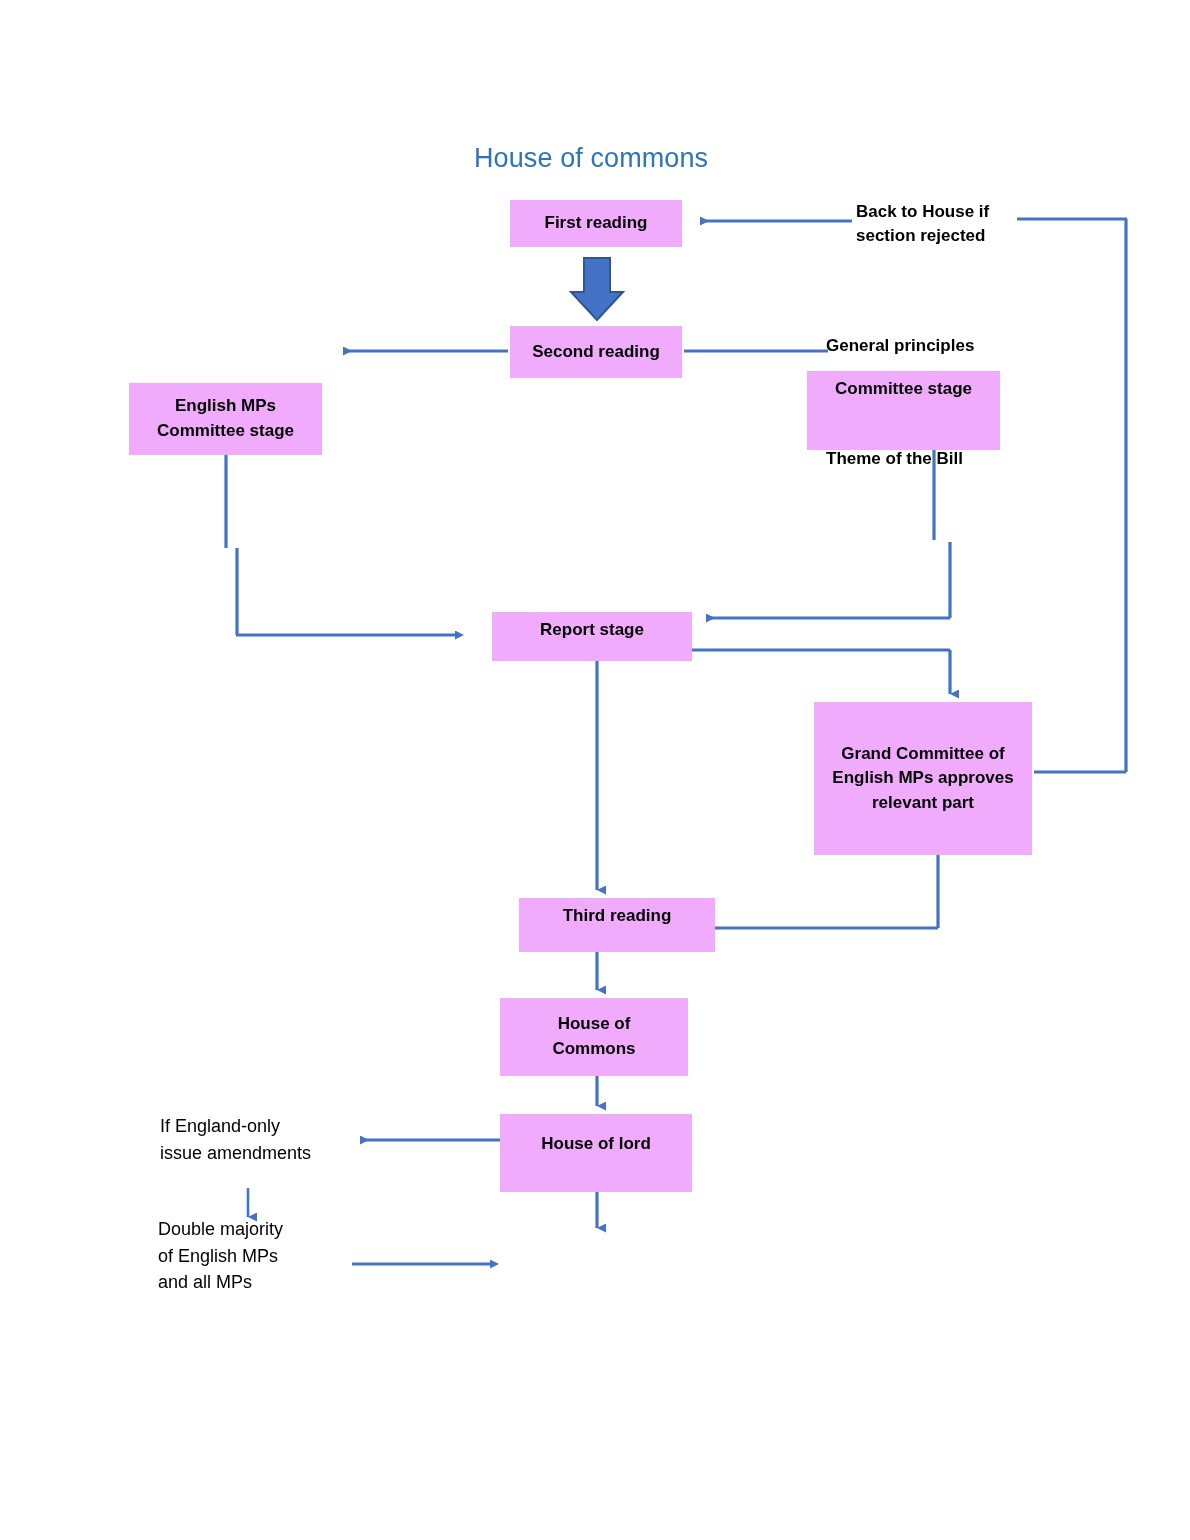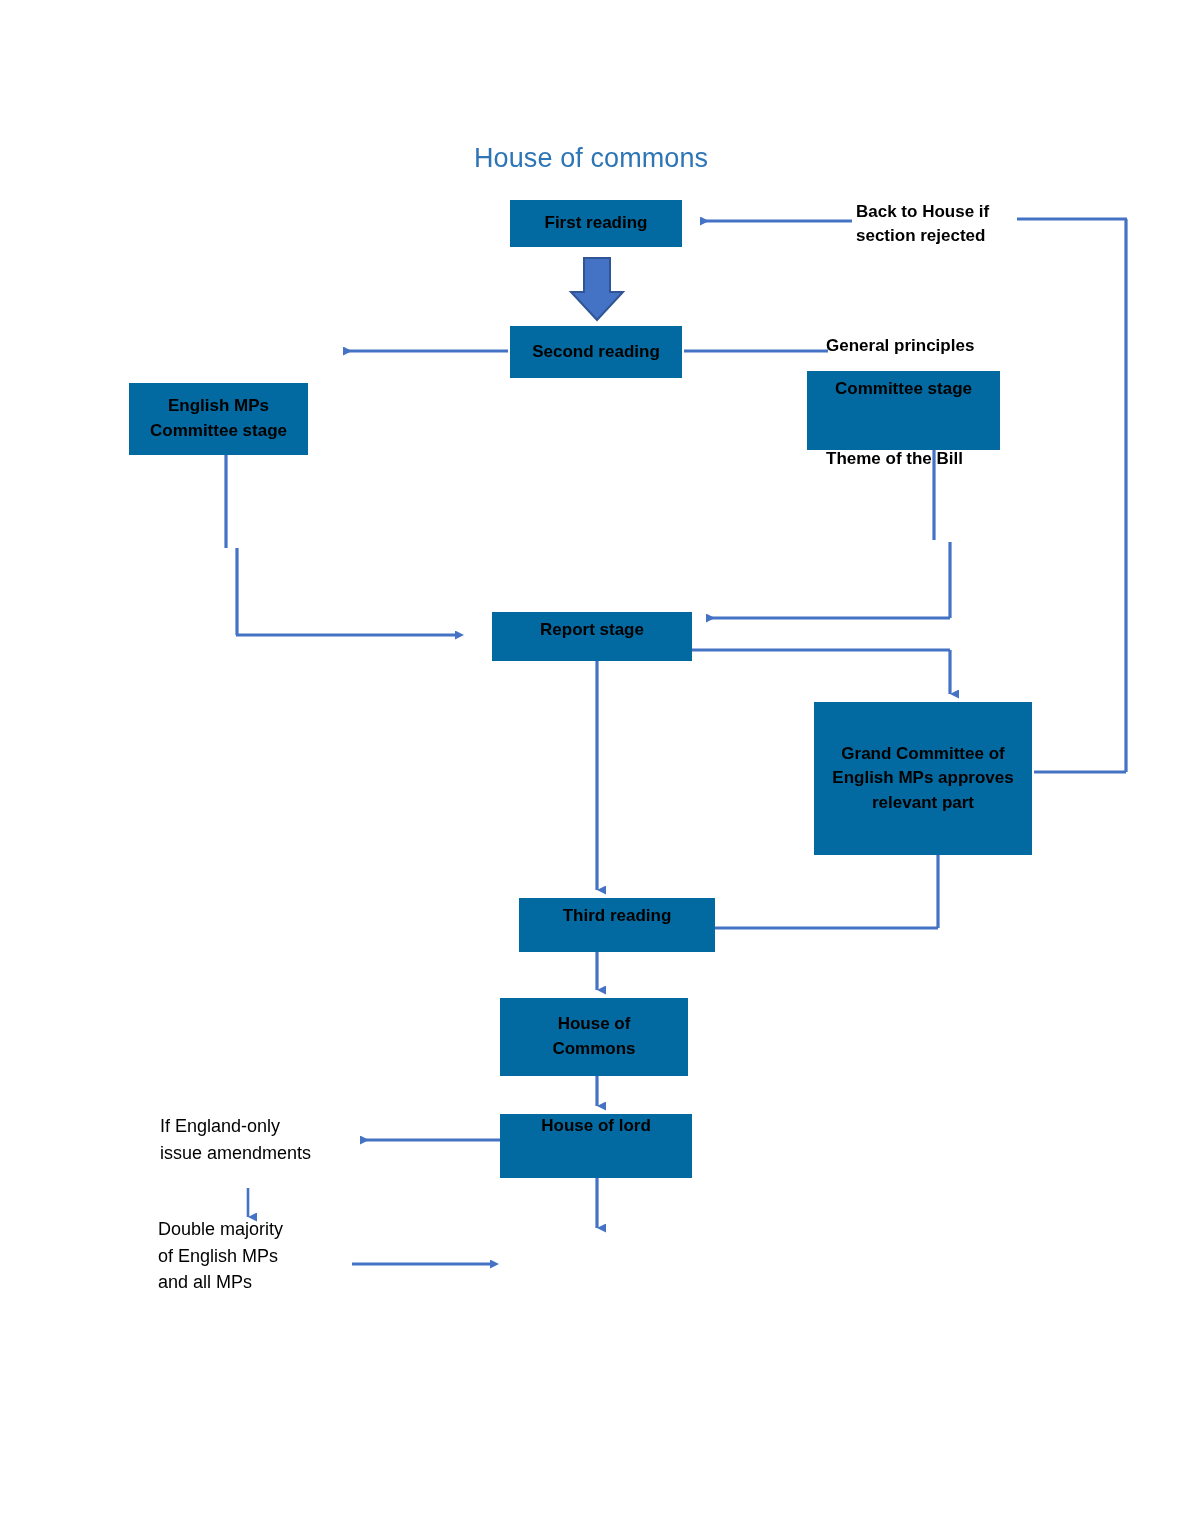--- a/index.html
+++ b/index.html
@@ -3,21 +3,21 @@
 <meta charset="utf-8">
 <style>
   html,body{margin:0;padding:0;background:#ffffff;}
   body{width:1190px;height:1540px;position:relative;overflow:hidden;
        font-family:"Liberation Sans","DejaVu Sans",sans-serif;}
   #canvas{position:absolute;left:0;top:0;width:1190px;height:1540px;text-decoration:underline;}
   svg.wires{position:absolute;left:0;top:0;width:1190px;height:1540px;pointer-events:none;}
 
   .node{
     position:absolute;
-    background:#0369a1;
+    background:#f0abfc;
     color:#000000;
     font-weight:bold;
     font-size:17px;
     line-height:1.45;
     display:flex;
     align-items:center;
     justify-content:center;
     text-align:center;
     box-sizing:border-box;
     padding:2px 6px;
@@ -113,21 +113,21 @@
   </svg>
 
   <div class="node" style="left:510px;top:200px;width:172px;height:47px;">
     <span>First reading</span>
   </div>
 
   <div class="node" style="left:510px;top:326px;width:172px;height:52px;">
     <span>Second reading</span>
   </div>
 
-  <div class="node" style="left:129px;top:383px;width:179px;height:72px;flex-direction:column;">
+  <div class="node" style="left:129px;top:383px;width:193px;height:72px;flex-direction:column;">
     <span>English MPs</span>
     <span>Committee stage</span>
   </div>
 
   <div class="node top-al" style="left:807px;top:371px;width:193px;height:79px;">
     <span>Committee stage</span>
   </div>
 
   <div class="node top-al" style="left:492px;top:612px;width:200px;height:49px;">
     <span>Report stage</span>
@@ -141,21 +141,21 @@
 
   <div class="node top-al" style="left:492px;top:898px;width:196px;height:54px;margin-left:27px;">
     <span>Third reading</span>
   </div>
 
   <div class="node" style="left:500px;top:998px;width:188px;height:78px;flex-direction:column;">
     <span>House of</span>
     <span>Commons</span>
   </div>
 
-  <div class="node top-al" style="left:500px;top:1114px;width:192px;height:64px;padding-top:0;">
+  <div class="node top-al" style="left:500px;top:1114px;width:192px;height:78px;padding-top:18px;">
     <span>House of lord</span>
   </div>
 
 
   <div class="lbl" style="left:856px;top:200px;width:170px;">
     <div>Back to House if</div>
     <div>section rejected</div>
   </div>
 
   <div class="lbl" style="left:826px;top:334px;width:190px;">

